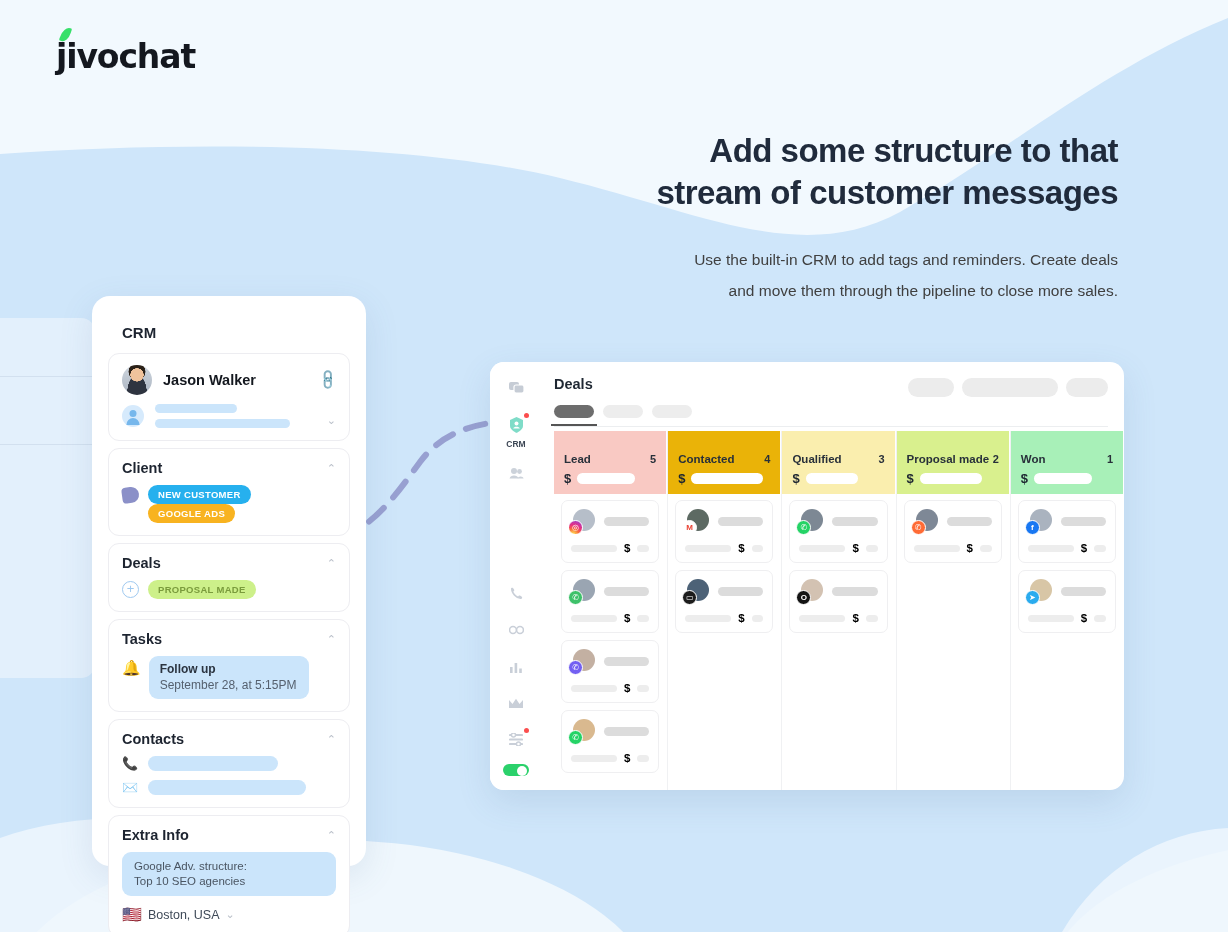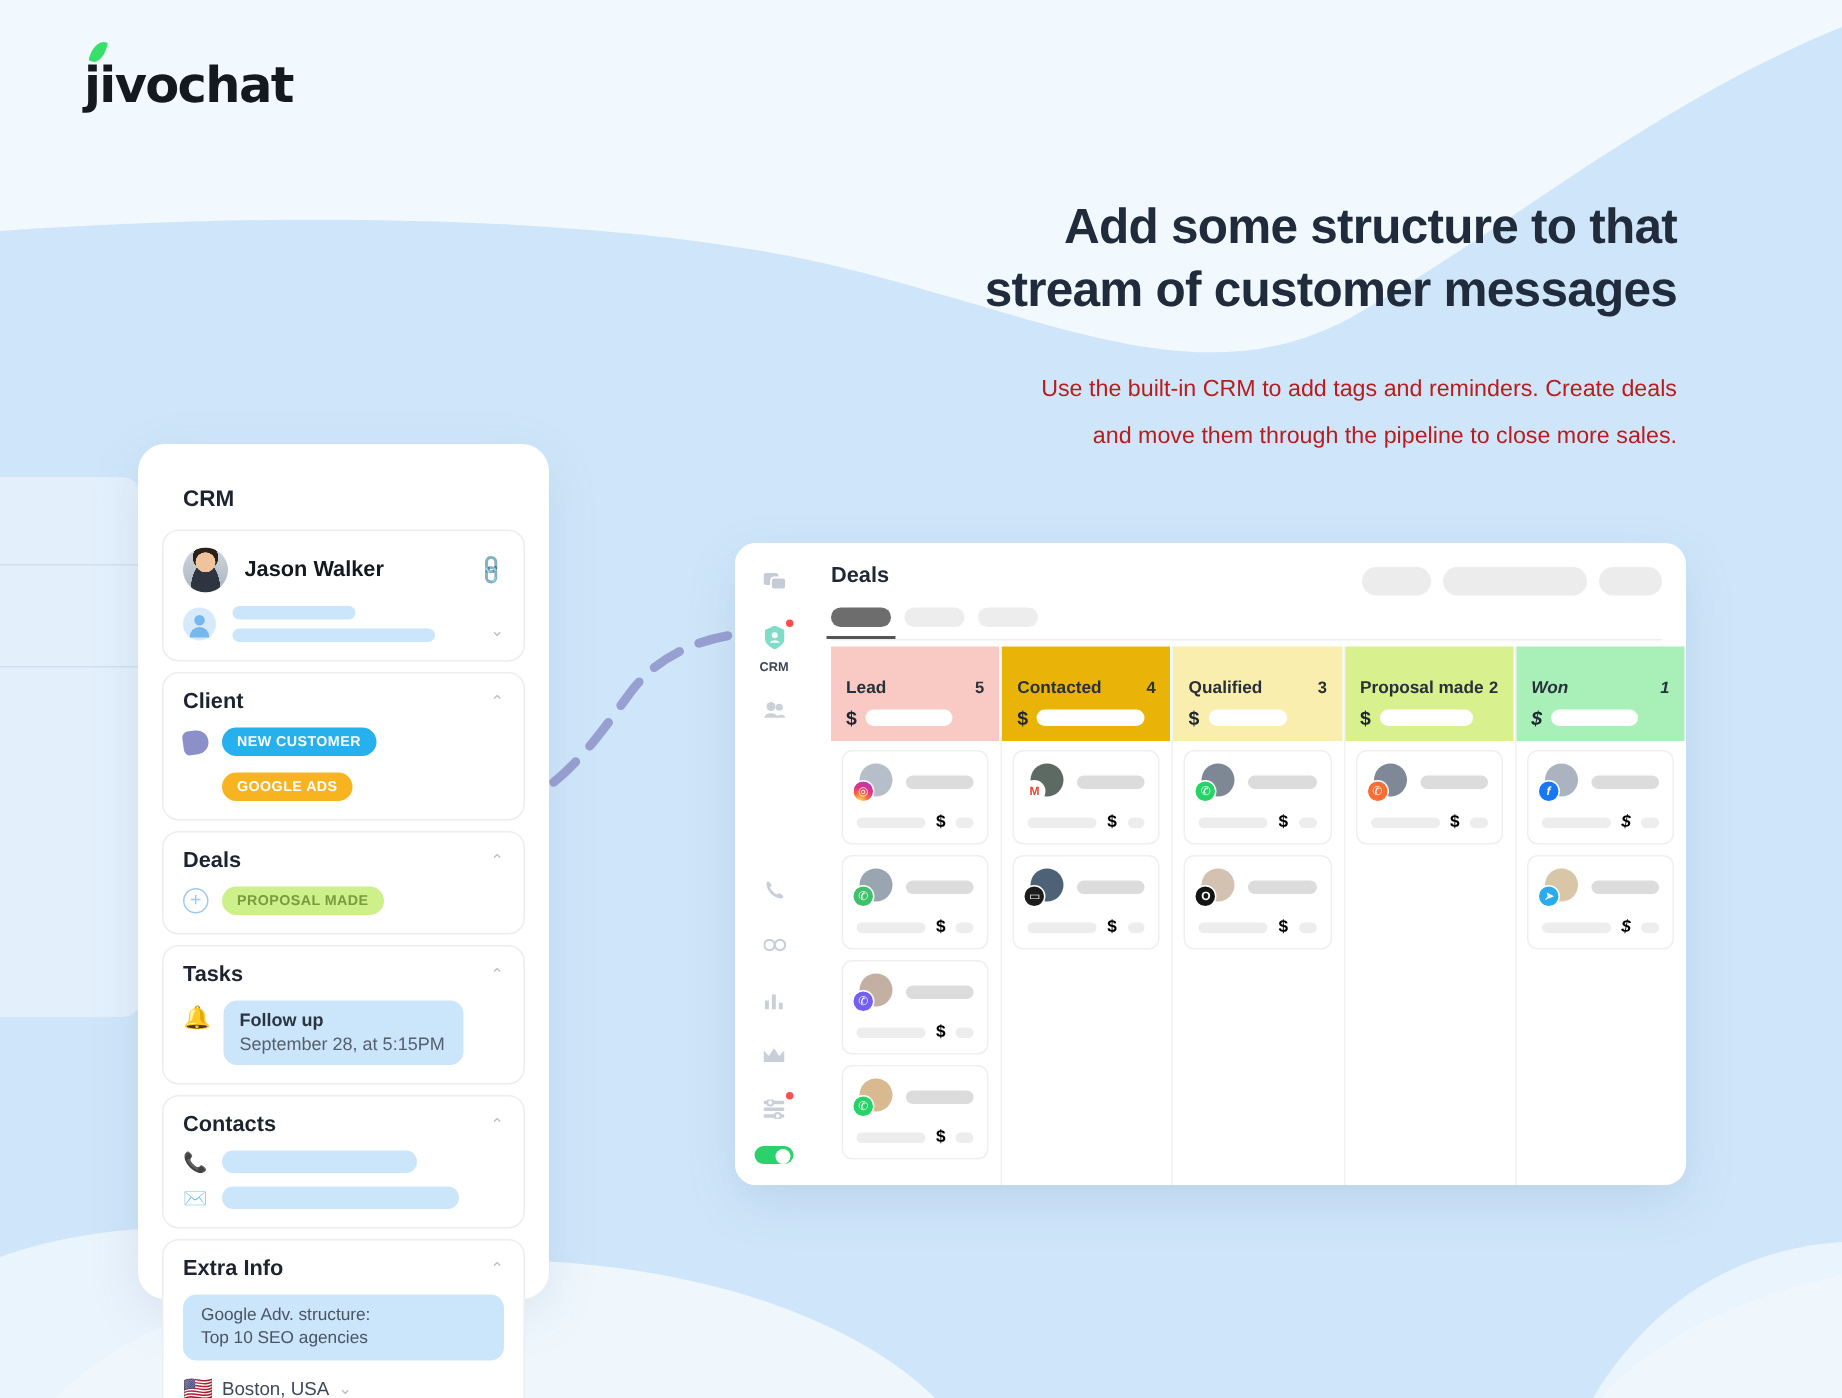--- a/index.html
+++ b/index.html
@@ -37,21 +37,21 @@
   .headline-wrap {
     position: absolute; right: 110px; top: 130px;
     width: 620px; text-align: right;
   }
   .headline {
     font-size: 33px; line-height: 42px; font-weight: bold;
     color: #202b3c; letter-spacing: -0.5px;
   }
   .subhead {
     margin-top: 30px; font-size: 15.5px; line-height: 31px;
-    color: #b91c1c; font-weight: normal;
+    color: #404040; font-weight: normal;
   }
 
   
   .ghost-panel {
     position: absolute; left: -180px; top: 318px;
     width: 275px; height: 360px;
     background: rgba(255,255,255,0.42);
     border-radius: 14px;
   }
   .ghost-div { position: absolute; height: 1px; background: rgba(205,220,235,0.8); left: 0; right: 0; }
@@ -104,21 +104,21 @@
   }
   .sub-bars { flex: 1; }
   .bar-blue { background: #cbe5fb; border-radius: 6px; height: 9px; }
   .bar-blue.w1 { width: 82px; }
   .bar-blue.w2 { width: 135px; margin-top: 6px; }
   .sub-chev { color: #b9bfc9; font-size: 11px; align-self: flex-end; margin-bottom: 1px; }
 
   
   .tag-row { display: flex; align-items: flex-start; gap: 9px; margin-top: 9px; }
   .tag-glyph { width: 17px; height: 16px; flex: none; background: #8b90c8; border-radius: 4px 8px 8px 4px; margin-top: 2px; transform: rotate(-8deg); }
-  .tags { display: flex; flex-direction: column; align-items: flex-start; gap: 11px; }
+  .tags { display: flex; flex-direction: column; align-items: flex-start; gap: 0; }
   .tag {
     font-size: 9.5px; font-weight: bold; letter-spacing: 0.3px;
     padding: 4px 10px; border-radius: 11px; color: #fff;
   }
   .tag-blue { background: #26b0ee; }
   .tag-orange { background: #f8b320; }
   .tag-green { background: #cdf08a; color: #7a9b3c; }
 
   .plus-icon {
     width: 17px; height: 17px; border-radius: 50%; border: 1.4px solid #9fc9f0;
@@ -188,21 +188,21 @@
   .tab-pill { width: 40px; height: 13px; border-radius: 7px; background: #ededed; position: relative; }
   .tab-pill.active { background: #6d6d6d; }
   .tab-pill.active::after {
     content: ""; position: absolute; left: -3px; right: -3px; bottom: -8px;
     height: 2px; background: #555;
   }
   .tabs-underline { height: 1px; background: #eceef0; margin: 8px 16px 0 12px; }
 
   .columns { flex: 1; display: flex; min-height: 0; padding: 4px 0 0 12px; }
   .col { flex: 1; min-width: 0; border-right: 1px solid #f0f1f3; padding-right: 1px; }
-  .col:last-child { border-right: none; font-style: italic; }
+  .col:last-child { border-right: none; }
   .col-head { padding: 7px 10px 8px 10px; }
   .col-head-top { display: flex; align-items: flex-start; justify-content: space-between; margin-top: 15px; }
   .col-name { font-size: 11.5px; font-weight: bold; color: #28303a; }
   .col-count { font-size: 11px; font-weight: bold; color: #28303a; }
   .col-sum { display: flex; align-items: center; gap: 6px; margin-top: 6px; }
   .dollar { font-size: 13px; font-weight: bold; color: #1d2631; }
   .sum-bar { height: 11px; border-radius: 6px; background: #fff; }
 
   .col-body { padding: 6px 7px 0 7px; }
   .deal-card {

